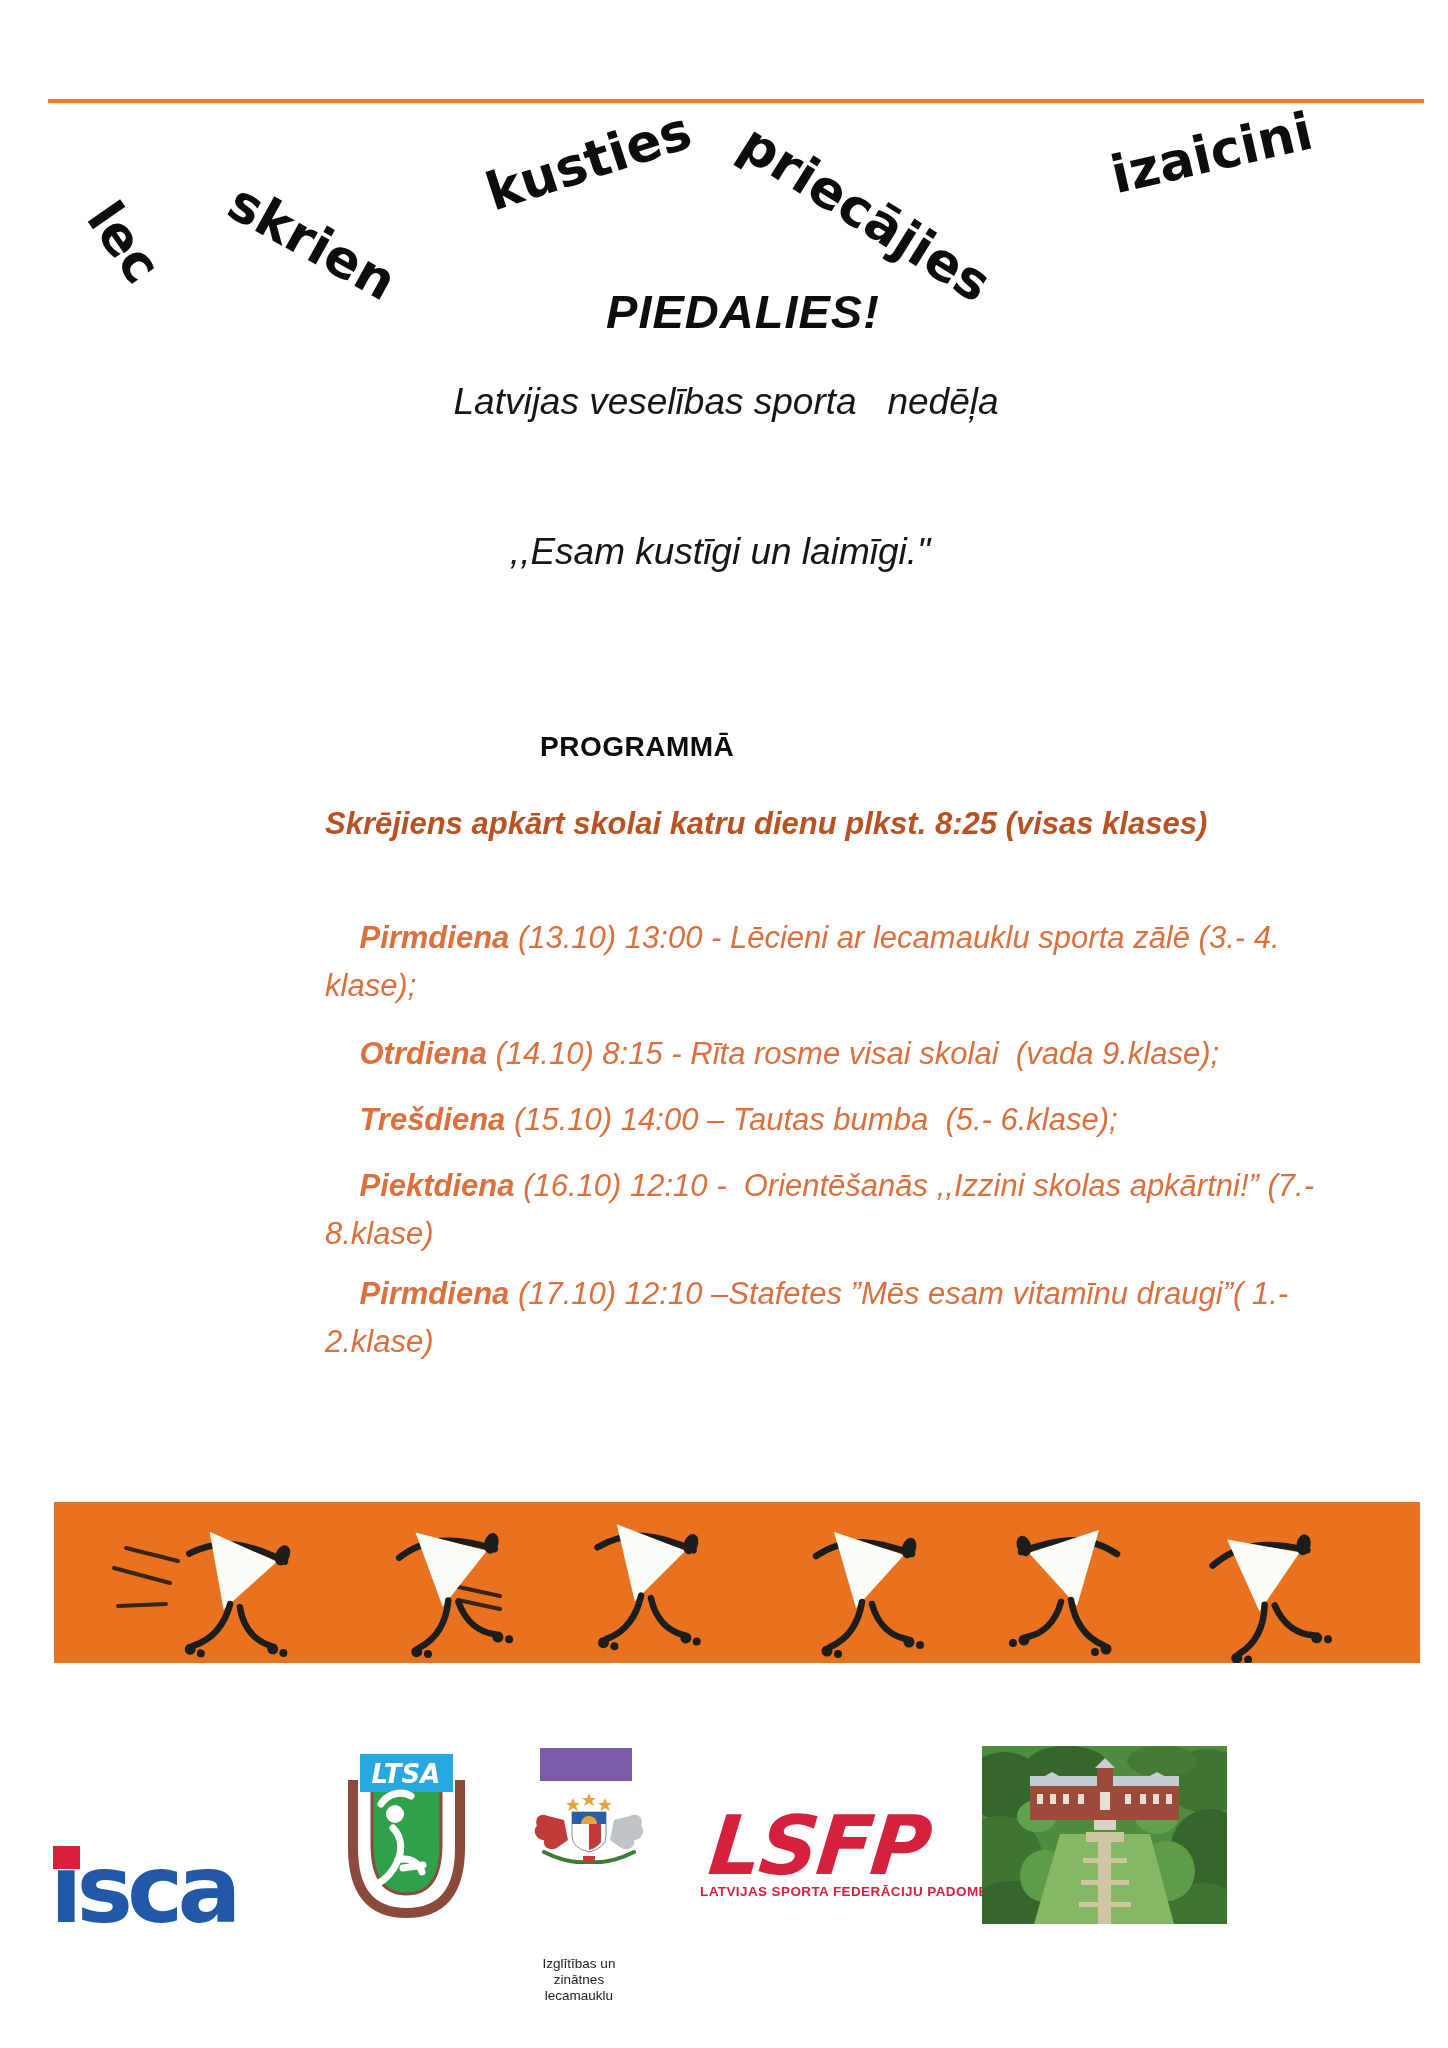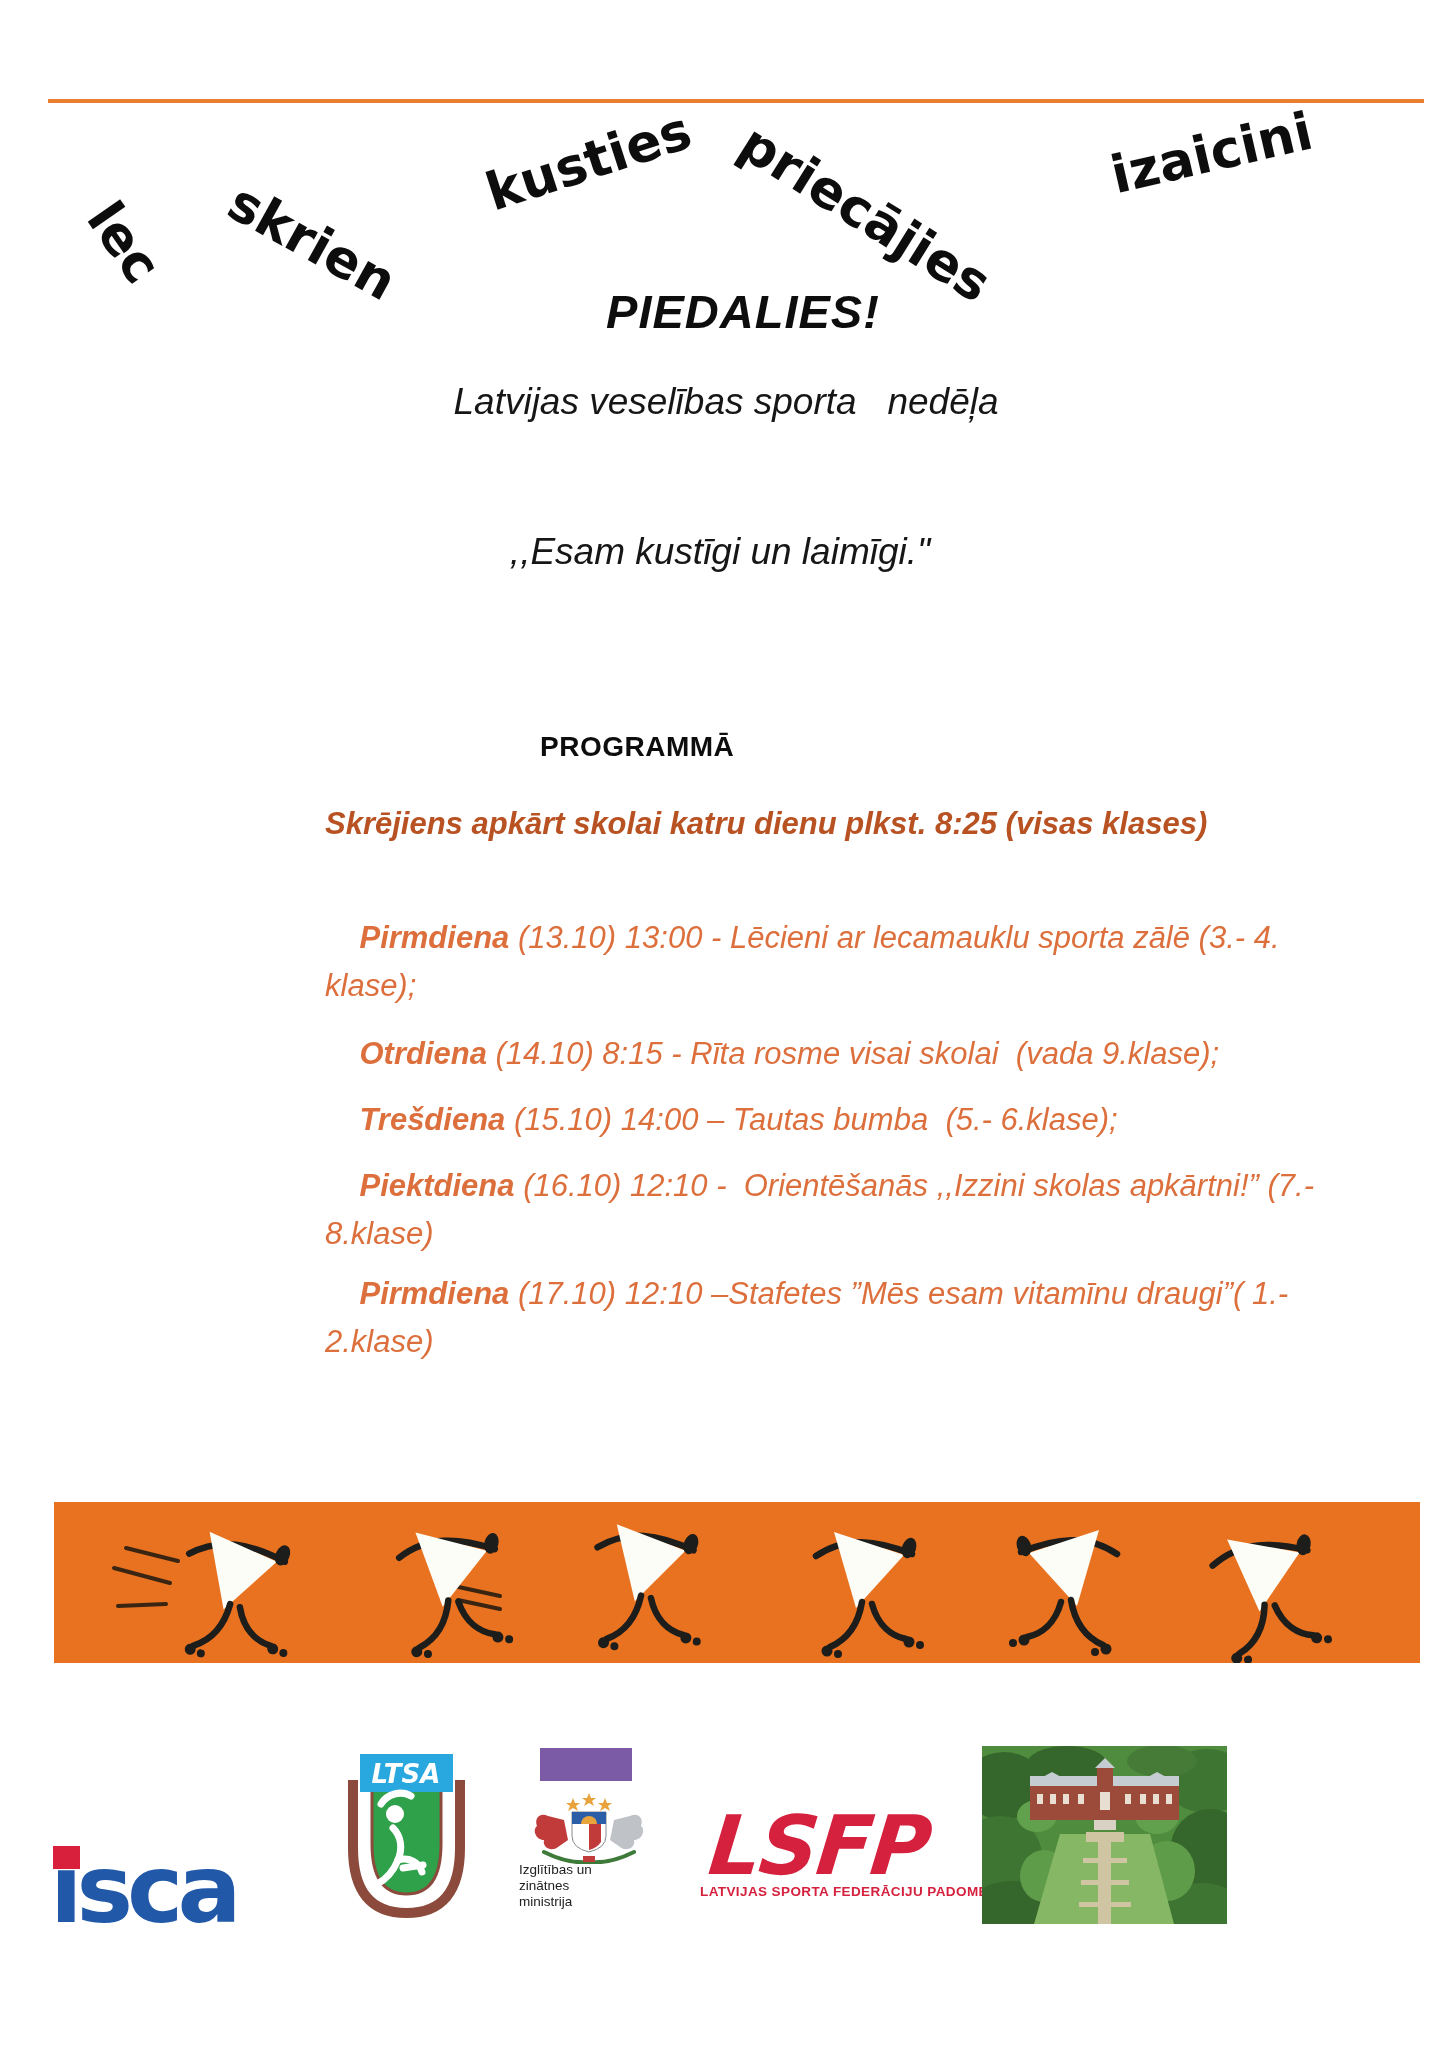--- a/index.html
+++ b/index.html
@@ -48,21 +48,21 @@
   }
   .para .day{font-weight:bold;margin-top:44px;}
   .runline{top:800px;font-weight:bold;color:#B95222;}
   .p-mon{top:866px;}
   .p-tue{top:982px;}
   .p-wed{top:1048px;}
   .p-thu{top:1114px;}
   .p-fri{top:1222px;}
   
   .ministry-text{
-    left:519px;top:1862px;width:120px;text-align:left;font-size:13.5px;
+    left:519px;top:1956px;width:120px;text-align:center;font-size:13.5px;
     line-height:16px;color:#222;
   }
   .lsfp-sub{
     left:700px;top:1884px;width:270px;font-size:13.5px;font-weight:bold;
     color:#D6213E;letter-spacing:.4px;white-space:nowrap;
   }
   svg{display:block;}
 </style>
 </head>
 <body>
@@ -172,21 +172,21 @@
       <path d="M61,34 v26 q8,-2 12,-8 v-18 Z" fill="#C13B3B"></path>
     </g>
     <g stroke="#3E7A3A" stroke-width="4" fill="none" stroke-linecap="round">
       <path d="M16,62 Q40,74 61,72"></path>
       <path d="M106,62 Q82,74 61,72"></path>
     </g>
     <rect x="55" y="66" width="12" height="6" fill="#C13B3B"></rect>
   </svg>
   <div class="abs ministry-text">
     <div>Izglītības un zinātnes</div>
-    <div>ministrija</div>
+    <div>lecamauklu</div>
   </div>
 
   <svg class="abs" style="left:704px;top:1806px" width="280" height="78" viewBox="0 0 280 78">
     <text x="10" y="68" font-family="DejaVu Sans" font-weight="bold" font-style="italic" font-size="82" letter-spacing="-2" fill="#D6213E" transform="skewX(-6)">LSFP</text>
   </svg>
   <div class="abs lsfp-sub">LATVIJAS SPORTA FEDERĀCIJU PADOME</div>
 
   <svg class="abs" style="left:982px;top:1746px" width="245" height="178" viewBox="0 0 245 178">
     <rect width="245" height="178" fill="#4F8C3E"></rect>
     <g>

